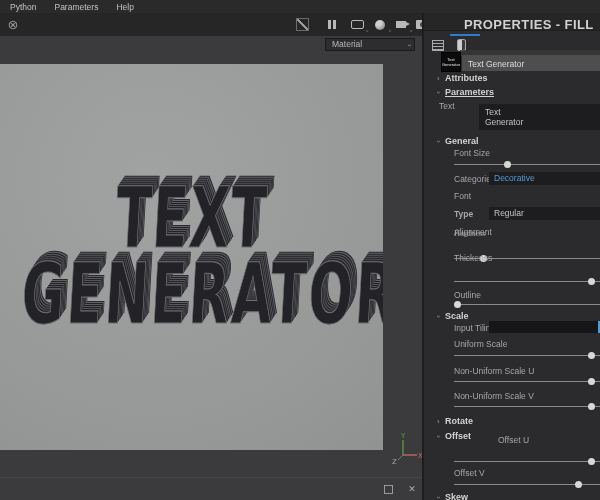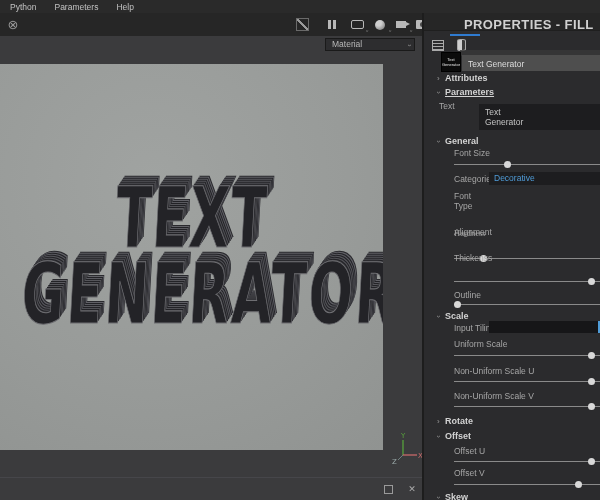--- a/index.html
+++ b/index.html
@@ -190,21 +190,22 @@
     <div class="srow" style="top:147px;">
       <div class="track"></div>
         <div class="handle" style="left: calc(36% - 3px);"></div>
     </div>
 
     <div class="lbl" style="top:161px;">Categorie</div>
     <div class="fld" style="top:159px;color:#4f9cd8;">Decorative</div>
 
     <div class="lbl" style="top:178px;">Font</div>
 
-    <div class="lbl" style="top:188px;">Type</div>
+    <div class="lbl" style="top:196px;font-weight:bold;">Type</div>
+    <div class="fld" style="top:194px;">Regular</div>
 
     <div class="lbl" style="top:214px;">Alignment</div>
 
     <div class="lbl" style="top:215px;font-family:Liberation Serif, serif;">Hardness</div>
     <div class="srow" style="top:241px;">
       <div class="track"></div>
         <div class="handle" style="left: calc(20% - 3px);"></div>
     </div>
 
     <div class="lbl" style="top:240px;">Thickenss</div>
@@ -245,21 +246,21 @@
     </div>
 
     <div class="sec" style="top:403px;">
       <span class="chev chev-r"></span><span>Rotate</span>
     </div>
 
     <div class="sec" style="top:418px;">
       <span class="chev chev-d"></span><span>Offset</span>
     </div>
 
-    <div class="lbl" style="top:433px;">Offset U</div>
+    <div class="lbl" style="top:422px;margin-left:44px;">Offset U</div>
     <div class="srow" style="top:444px;">
       <div class="track"></div>
         <div class="handle" style="left: calc(94% - 3px);"></div>
     </div>
 
     <div class="lbl" style="top:455px;">Offset V</div>
     <div class="srow" style="top:467px;">
       <div class="track"></div>
         <div class="handle" style="left: calc(85% - 3px);"></div>
     </div>

